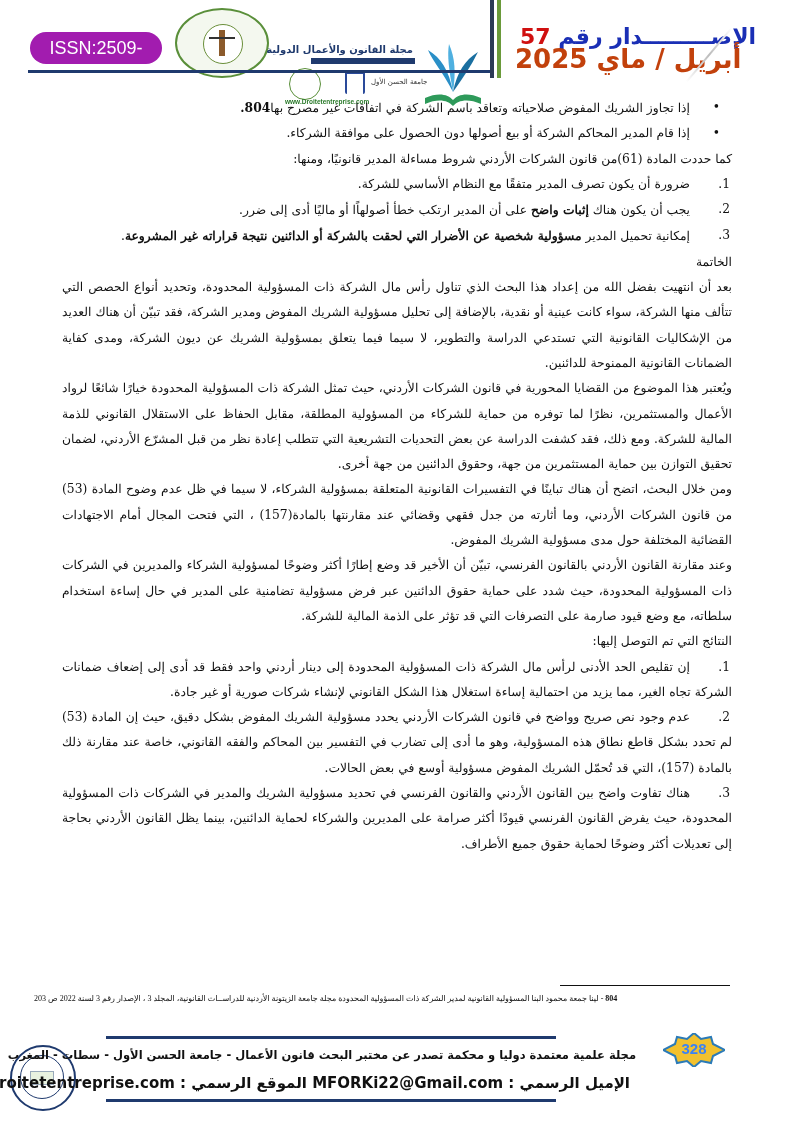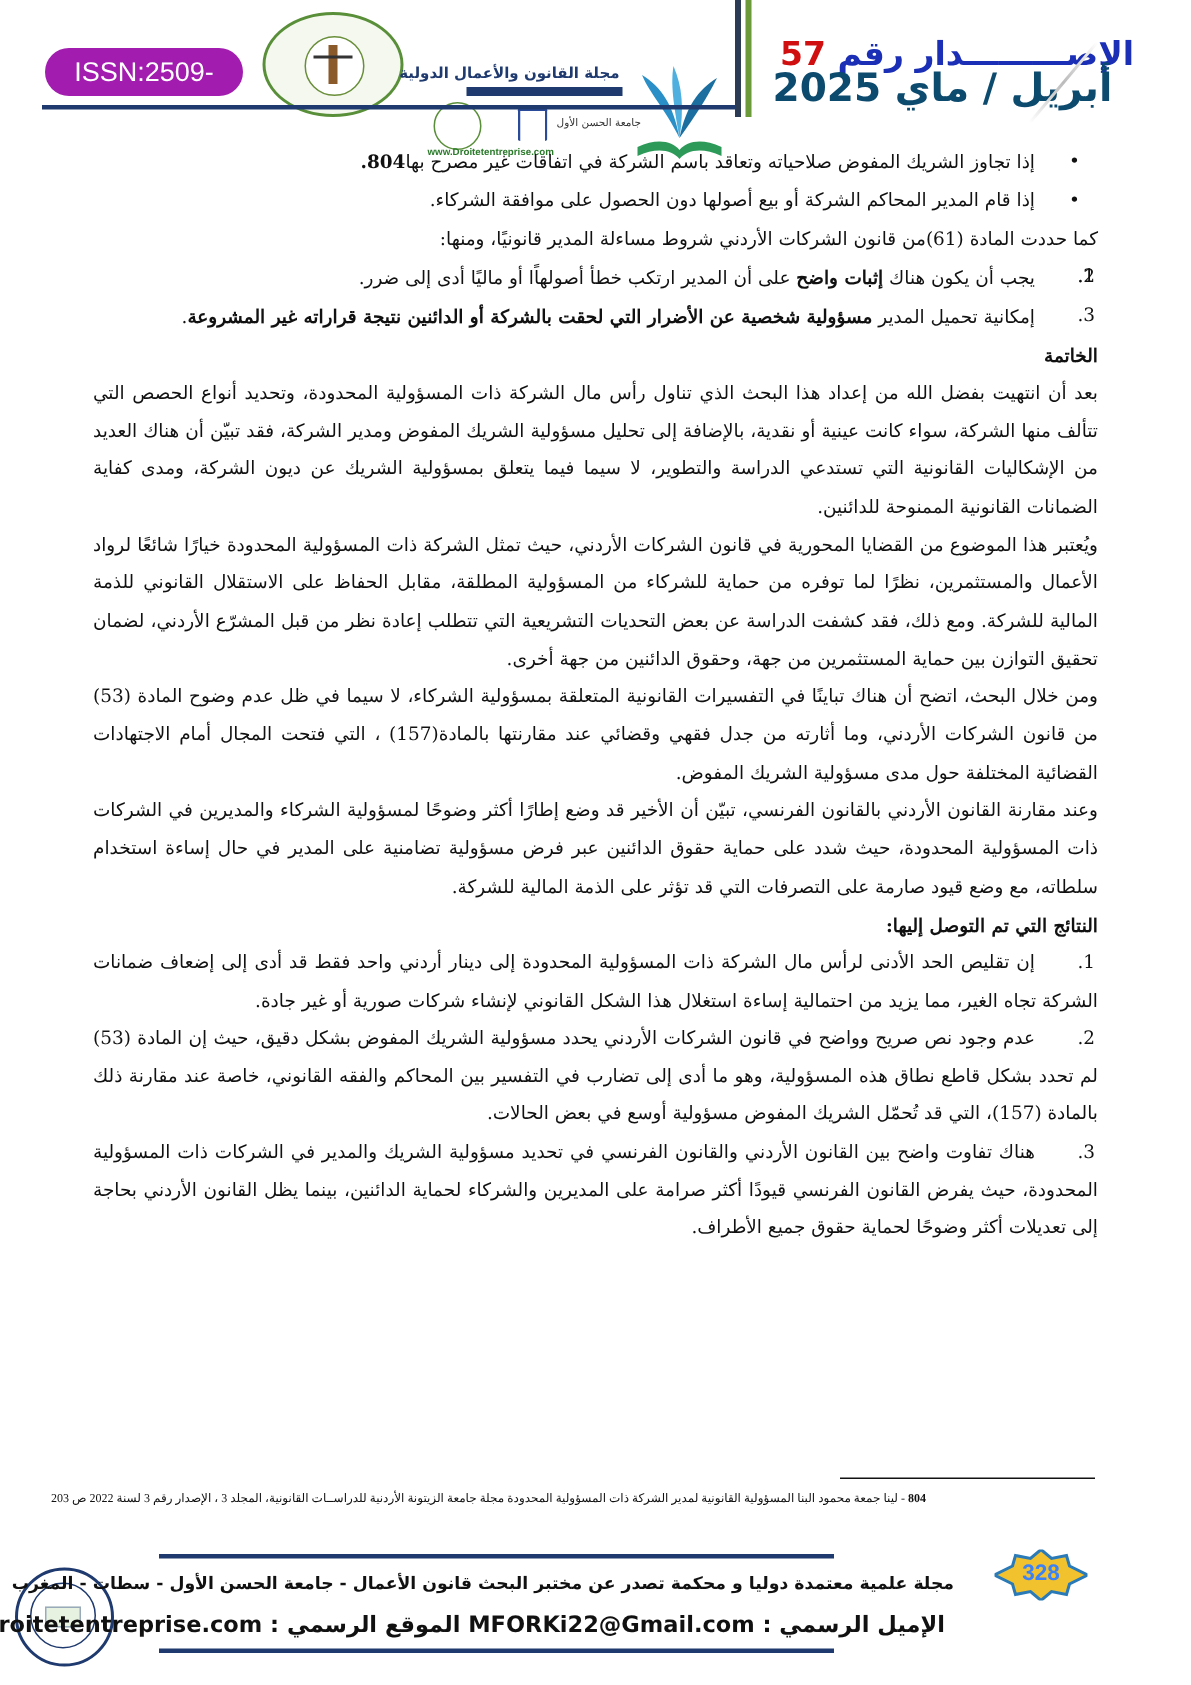--- a/index.html
+++ b/index.html
@@ -18,34 +18,34 @@
   .journal-logo .mini-seal { position: absolute; left: 6px; top: 26px; width: 30px; height: 30px; border-radius: 50%; border: 1px solid #5a8f3a; }
   .journal-logo .uni { position: absolute; left: 62px; top: 30px; width: 16px; height: 20px; border: 2px solid #2a4a9a; border-bottom: none; border-radius: 2px; }
   .journal-logo .uni-text { position: absolute; left: 88px; top: 36px; font-size: 7px; color: #333; direction: rtl; }
   .journal-logo .url { position: absolute; left: 2px; top: 56px; font-size: 6.5px; color: #2a7a2a; font-weight: bold; font-family: "Liberation Sans", sans-serif; }
   .book { position: absolute; left: 140px; top: 0px; width: 60px; height: 66px; }
   .header-rule { position: absolute; left: 28px; top: 70px; width: 462px; height: 3px; background: #1f3a6e; }
   .vbar1 { position: absolute; left: 490px; top: 0; width: 4px; height: 78px; background: #2b3a55; }
   .vbar2 { position: absolute; left: 497px; top: 0; width: 4px; height: 78px; background: #6a9a3a; }
   .issue { position: absolute; left: 520px; top: 6px; width: 240px; font-size: 22px; font-weight: bold; direction: rtl; text-align: left; font-family: "DejaVu Sans", sans-serif; color: #1a2fb5; white-space: nowrap; margin-top: 18px; }
   .issue .num { color: #d01010; }
-  .issue-date { position: absolute; left: 515px; top: 44px; width: 250px; font-size: 26px; font-weight: bold; color: #0c4a6e; direction: rtl; text-align: left; white-space: nowrap; }
+  .issue-date { position: absolute; left: 515px; top: 44px; width: 250px; font-size: 26px; font-weight: bold; color: #c2410c; direction: rtl; text-align: left; white-space: nowrap; }
   .diag { position: absolute; left: 708px; top: 20px; width: 2px; height: 70px; background: linear-gradient(#fff, #bbb, #fff); transform: rotate(40deg); }
 
   
   .content { position: absolute; left: 62px; top: 95px; width: 670px; direction: rtl; text-align: justify; font-family: "DejaVu Serif", serif; font-size: 12.3px; line-height: 25.3px; }
   .content p { margin: 0; }
   .bullet { position: relative; padding-right: 42px; }
   .bullet .mark { position: absolute; right: 12px; top: 0; }
   .numbered { position: relative; padding-right: 42px; }
   .numbered .mark { position: absolute; right: 2px; top: 0; }
   .numbered-long { text-indent: 42px; position: relative; }
   .numbered-long .mark { position: absolute; right: 2px; top: 0; text-indent: 0; }
   .bold { font-weight: bold; }
-  .heading { font-weight: bold; }
+  .heading { font-weight: normal; }
 
   
   .fn-rule { position: absolute; left: 560px; top: 985px; width: 170px; height: 1px; background: #111; }
   .footnote { position: absolute; left: 34px; top: 990px; width: 680px; direction: rtl; text-align: left; font-family: Liberation Serif, serif; font-size: 8px; line-height: 17px; }
 
   
   .f-rule-top { position: absolute; left: 106px; top: 1036px; width: 450px; height: 3px; background: #1f3a6e; }
   .f-rule-bot { position: absolute; left: 106px; top: 1099px; width: 450px; height: 3px; background: #1f3a6e; }
   .footer-line1 { position: absolute; left: 106px; top: 1048px; width: 530px; direction: rtl; text-align: right; font-size: 11.5px; font-weight: bold; color: #111; white-space: nowrap; }
   .footer-line2 { position: absolute; left: 130px; top: 1074px; width: 500px; direction: rtl; text-align: right; font-size: 15px; font-weight: bold; color: #111; white-space: nowrap; }
@@ -99,20 +99,21 @@
     <span class="mark">•</span>
     <span>إذا تجاوز الشريك المفوض صلاحياته وتعاقد باسم الشركة في اتفاقات غير مصرح بها</span><span class="bold">804.</span>
   </p>
   <p class="bullet">
     <span class="mark">•</span>
     <span>إذا قام المدير المحاكم الشركة أو بيع أصولها دون الحصول على موافقة الشركاء.</span>
   </p>
   <p>كما حددت المادة (61)من قانون الشركات الأردني شروط مساءلة المدير قانونيًا، ومنها:</p>
   <p class="numbered">
     <span class="mark">1.</span>
+    <span>ضرورة أن يكون تصرف المدير متفقًا مع النظام الأساسي للشركة.</span>
   </p>
   <p class="numbered">
     <span class="mark">2.</span>
     <span>يجب أن يكون هناك </span><span class="bold">إثبات واضح</span><span> على أن المدير ارتكب خطأ أصولهاًا أو ماليًا أدى إلى ضرر.</span>
   </p>
   <p class="numbered">
     <span class="mark">3.</span>
     <span>إمكانية تحميل المدير </span><span class="bold">مسؤولية شخصية عن الأضرار التي لحقت بالشركة أو الدائنين نتيجة قراراته غير المشروعة</span><span>.</span>
   </p>
 

